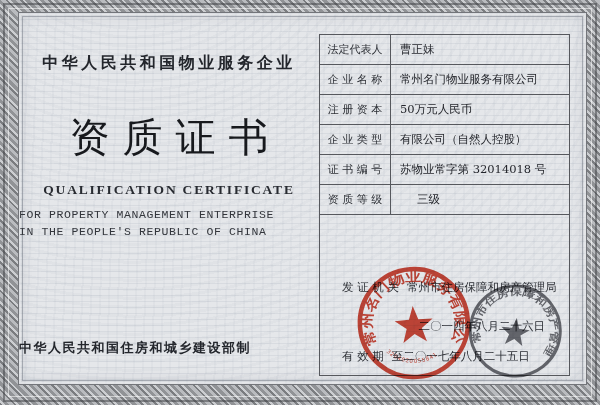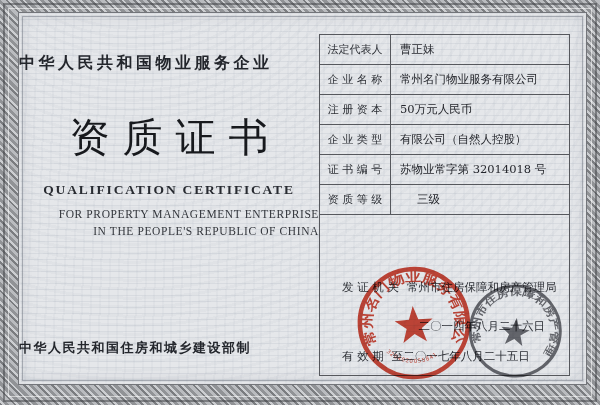--- a/index.html
+++ b/index.html
@@ -18,30 +18,30 @@
     background-image:
       repeating-linear-gradient(180deg, rgba(146,156,172,.16) 0 1px, rgba(0,0,0,0) 1px 6px),
       repeating-linear-gradient(92deg, rgba(146,156,172,.07) 0 2px, rgba(0,0,0,0) 2px 9px),
       repeating-radial-gradient(circle at 20% -40%, rgba(140,150,165,.06) 0 3px, rgba(0,0,0,0) 3px 9px);
     border:1px solid #73757a;
     box-shadow:inset 0 0 0 2px rgba(255,255,255,.35), inset 0 0 16px rgba(108,116,130,.28);}
   .hairline{position:absolute;inset:3px;border:1px solid rgba(122,128,138,.55);pointer-events:none;}
 
   
   .left-page{position:absolute;left:0;top:0;width:300px;height:100%;}
-  .cn-title{position:absolute;top:40px;left:0;width:100%;
+  .cn-title{position:absolute;top:40px;left:0;width:100%;text-align:center;
     font-family:"DejaVu Serif","Liberation Serif",serif;
     font-size:16px;font-weight:600;letter-spacing:3.5px;color:#23262c;white-space:nowrap;}
   .big-title{position:absolute;top:97px;left:0;width:100%;text-align:center;
     font-size:40px;font-weight:400;letter-spacing:13px;text-indent:13px;color:#17191d;white-space:nowrap;}
   .en-title{position:absolute;top:169px;left:0;width:100%;text-align:center;
     font-family:"Liberation Serif","DejaVu Serif",serif;
     font-size:13.5px;font-weight:700;letter-spacing:1.8px;color:#282b31;white-space:nowrap;}
-  .en-sub{position:absolute;top:193px;left:0;width:100%;text-align:right;
-    font-family:Liberation Serif, serif;
+  .en-sub{position:absolute;top:193px;left:0;width:100%;text-align:left;
+    font-family:Liberation Mono, monospace;
     font-size:11.5px;line-height:17px;letter-spacing:.6px;color:#33363c;}
   .ministry{position:absolute;top:326px;left:0;width:100%;
     font-family:"DejaVu Serif","Liberation Serif",serif;
     font-size:13px;font-weight:600;letter-spacing:1.5px;color:#23262c;white-space:nowrap;}
 
   
   .right-box{position:absolute;left:300px;top:21px;width:249px;height:340px;
     border:1px solid #56585d;}
   .row{display:flex;height:29px;border-bottom:1px solid #56585d;}
   .row .label{width:70px;border-right:1px solid #56585d;display:flex;align-items:center;

